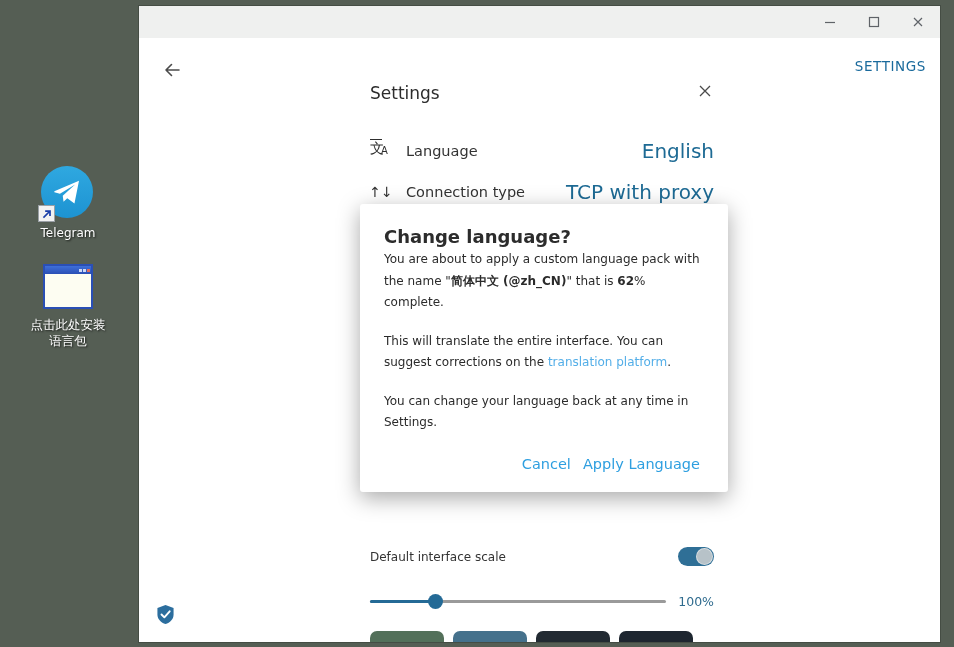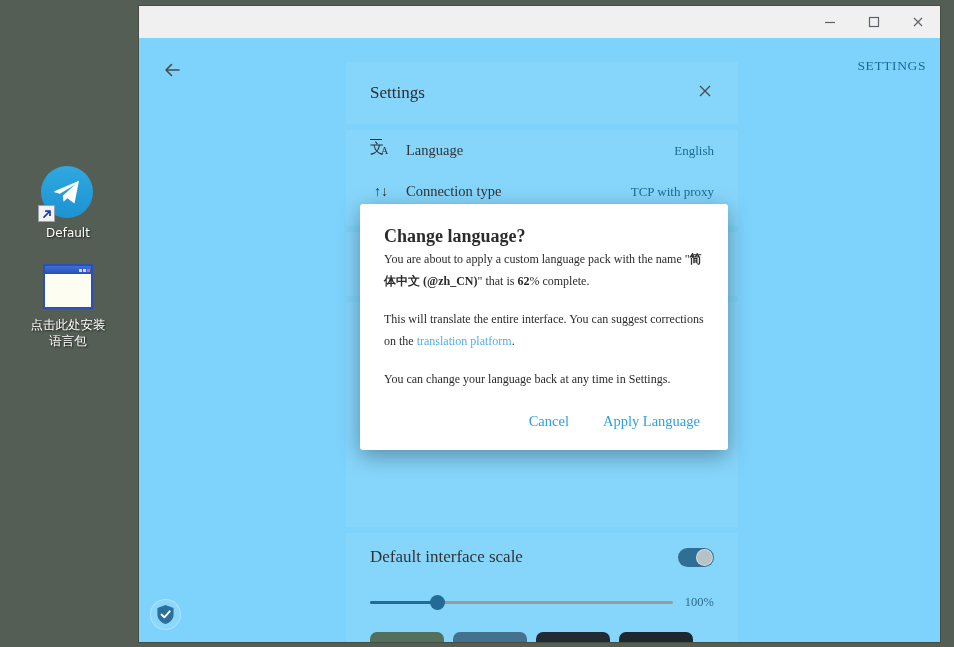--- a/index.html
+++ b/index.html
@@ -77,23 +77,22 @@
   }
   .win-btn {
     width: 44px; display: flex; align-items: center; justify-content: center;
     cursor: default;
   }
   .win-btn svg { stroke: #5f6368; stroke-width: 1.2; fill: none; }
 
   
   #content {
     position: absolute; top: 32px; left: 0; right: 0; bottom: 0;
-    background: #7dd3fc;
+    background: #ffffff;
     overflow: hidden;
-    font-family: Liberation Serif, serif;
   }
 
   #back-arrow {
     position: absolute; left: 20px; top: 18px;
     width: 28px; height: 28px;
   }
   #back-arrow svg { stroke: #4b4b4b; stroke-width: 1.6; fill: none; }
 
   #settings-caption {
     position: absolute; right: 14px; top: 20px;
@@ -132,34 +131,34 @@
   .setting-row {
     height: 41px;
     display: flex; align-items: center; padding: 0 24px;
     gap: 14px;
   }
   .setting-row .ico {
     width: 22px; text-align: center; font-size: 14px; color: #333;
     display:flex; align-items:center; justify-content:center;
   }
   .setting-row .name { font-size: 14.5px; color: #333; flex: 1; }
-  .setting-row .val { font-size: 13px; color: #1d6a94; }
+  .setting-row .val { font-size: 20px; color: #1d6a94; }
 
   .lang-ico { position: relative; width: 22px; height: 18px; }
   .lang-ico .c1 { position:absolute; left:0; top:-2px; font-size:14px; color:#2e2e2e; }
   .lang-ico .c2 { position:absolute; left:11px; top:3px; font-size:10px; color:#2e2e2e; }
   .lang-ico .bar { position:absolute; left:0; top:-3px; width:12px; height:1.4px; background:#2e2e2e; }
 
   
   .filler { }
 
   
   #scale-block { padding: 14px 24px 10px 24px; }
   .scale-head { display: flex; align-items: center; justify-content: space-between; }
-  .scale-title { font-size: 17px; color: #333; }
+  .scale-title { font-size: 12px; color: #333; }
   .toggle {
     width: 36px; height: 19px; border-radius: 10px;
     background: #2f6f96; position: relative;
   }
   .toggle .knob {
     position: absolute; right: 1px; top: 1px;
     width: 17px; height: 17px; border-radius: 50%;
     background: #b7c2c8;
     border: 1px solid rgba(255,255,255,.45);
   }
@@ -206,21 +205,21 @@
   }
   #modal p {
     font-size: 12px; line-height: 21.5px; color: #2b2b2b;
     margin-bottom: 17px;
   }
   #modal p:last-of-type { margin-bottom: 22px; }
   #modal b { font-weight: 700; }
   #modal a { color: #53aee8; text-decoration: none; }
   .modal-actions {
     display: flex; justify-content: flex-end; align-items: center;
-    gap: 34px; padding-right: 4px; padding-bottom: 4px;
+    gap: 12px; padding-right: 4px; padding-bottom: 4px;
   }
   .modal-actions .btn {
     color: #2e9fe0; font-size: 14.5px; background: none;
     border: none; cursor: pointer; font-family: inherit;
   }
 </style>
 </head>
 <body>
 
 <div id="desktop">
@@ -231,21 +230,21 @@
         <svg class="tg-plane" viewBox="0 0 24 24">
           <path d="M2.5 11.4 21 3.6 17.6 20.6l-5.4-4-2.8 2.7-.6-4.4 9.3-8.6-11.4 7.1-4.2-1.3z" fill="#ffffff"></path>
         </svg>
       </div>
       <div class="shortcut-badge">
         <svg viewBox="0 0 12 12">
           <path d="M3 9 L8.5 3.5 M5 3.2 H9 V7.2" stroke="#1a3fa8" stroke-width="1.7" fill="none" stroke-linecap="square"></path>
         </svg>
       </div>
     </div>
-    <div class="label">Default</div>
+    <div class="label">Telegram</div>
   </div>
 
   <div class="desktop-icon" style="top:260px;">
     <div class="win-icon-img">
       <div class="titlebar">
           <i></i>
           <i></i>
           <i></i>
         </div>
     </div>

